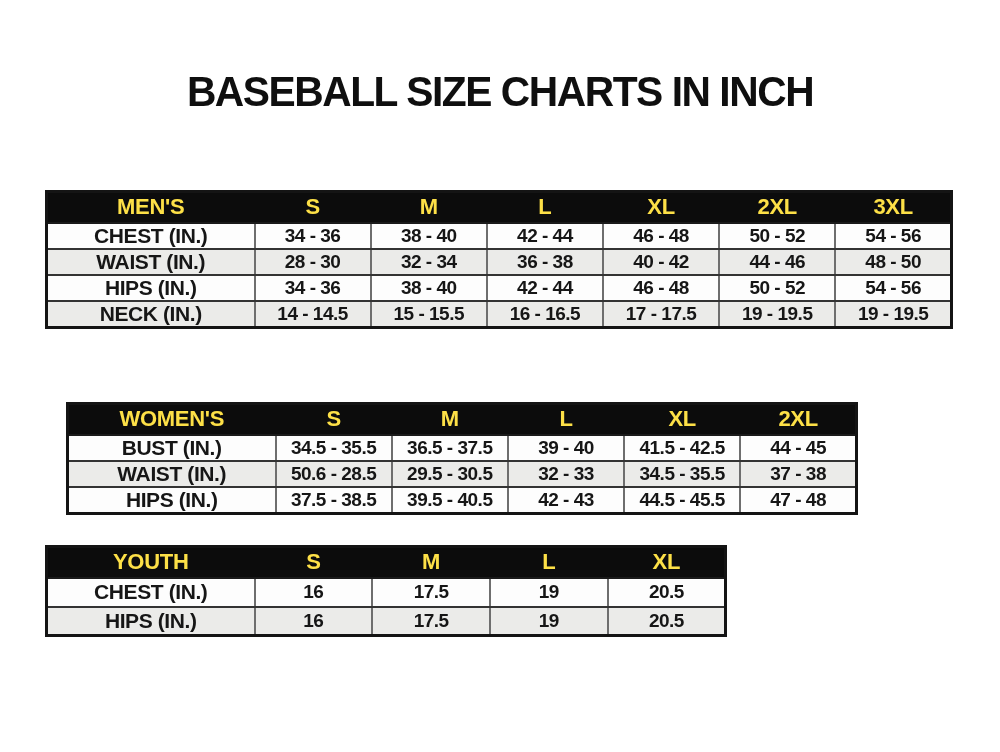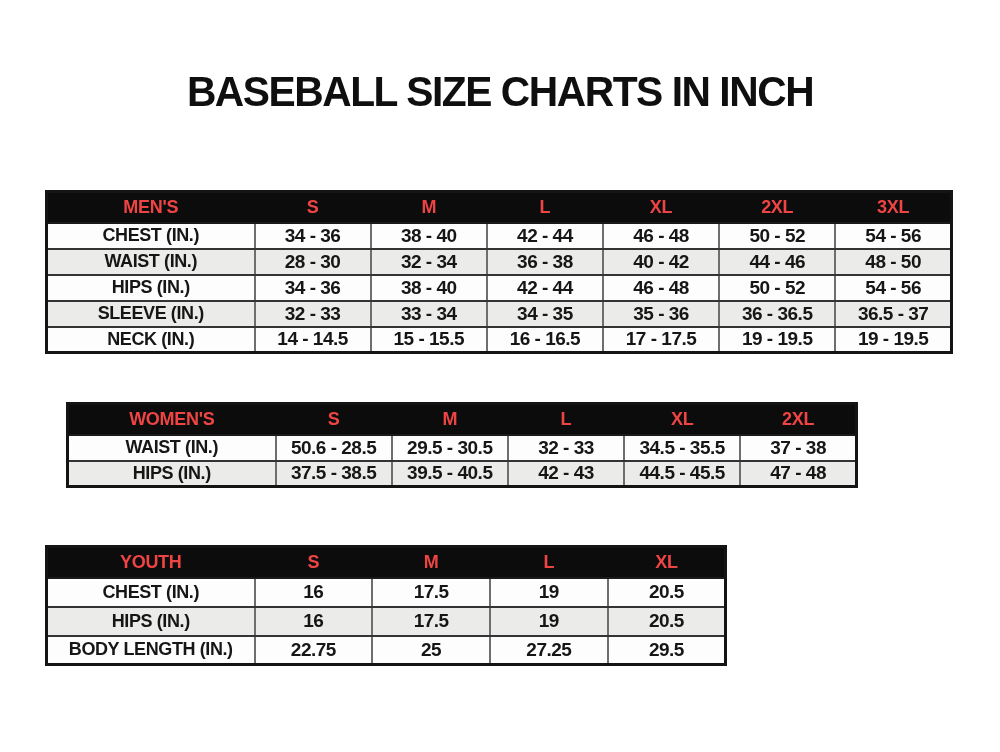--- a/index.html
+++ b/index.html
@@ -36,22 +36,22 @@
     background: #fdfdfd;
     border: 3px solid #141414;
   }
   #table-0 table.size-table { width: 908px; }
   #table-1 table.size-table { width: 792px; }
   #table-2 table.size-table { width: 682px; }
   col.label-col { width: 208px; }
 
   .size-table th {
     background: #0c0c0c;
-    color: #ef4444;
-    font-size: 18px;
+    color: #fde047;
+    font-size: 22px;
     font-weight: bold;
     letter-spacing: -0.3px;
     height: 31px;
     text-align: center;
     border: 2px solid #0c0c0c;
     border-bottom: 2px solid #1a1a1a;
   }
   .size-table td {
     font-size: 19px;
     font-weight: bold;
@@ -60,21 +60,21 @@
     text-align: center;
     height: 26px;
     white-space: nowrap;
     overflow: hidden;
     border-top: 2px solid #333333;
     border-bottom: 2px solid #333333;
     border-left: 2px solid #6e6e6e;
     border-right: 2px solid #6e6e6e;
   }
   #table-2 .size-table td { height: 29px; }
-  .size-table td.label-cell { font-size: 18px; letter-spacing: -0.4px; }
+  .size-table td.label-cell { font-size: 21px; letter-spacing: -0.4px; }
   .size-table tbody tr:nth-child(odd) td { background: #fdfdfd; }
   .size-table tbody tr:nth-child(even) td { background: #ebebe9; }
 </style>
 </head>
 <body>
 
 <div class="canvas">
   <h1 class="page-title">BASEBALL SIZE CHARTS IN INCH</h1>
 
   <div class="table-wrap" id="table-0">
@@ -121,29 +121,20 @@
           <tr>
             <td class="label-cell">HIPS (IN.)</td>
             <td class="value-cell">34 - 36</td>
             <td class="value-cell">38 - 40</td>
             <td class="value-cell">42 - 44</td>
             <td class="value-cell">46 - 48</td>
             <td class="value-cell">50 - 52</td>
             <td class="value-cell">54 - 56</td>
           </tr>
           <tr>
-            <td class="label-cell">SLEEVE (IN.)</td>
-            <td class="value-cell">32 - 33</td>
-            <td class="value-cell">33 - 34</td>
-            <td class="value-cell">34 - 35</td>
-            <td class="value-cell">35 - 36</td>
-            <td class="value-cell">36 - 36.5</td>
-            <td class="value-cell">36.5 - 37</td>
-          </tr>
-          <tr>
             <td class="label-cell">NECK (IN.)</td>
             <td class="value-cell">14 - 14.5</td>
             <td class="value-cell">15 - 15.5</td>
             <td class="value-cell">16 - 16.5</td>
             <td class="value-cell">17 - 17.5</td>
             <td class="value-cell">19 - 19.5</td>
             <td class="value-cell">19 - 19.5</td>
           </tr>
         </tbody>
       </table>
@@ -163,20 +154,28 @@
             <th>WOMEN'S</th>
             <th>S</th>
             <th>M</th>
             <th>L</th>
             <th>XL</th>
             <th>2XL</th>
           </tr>
         </thead>
         <tbody>
           <tr>
+            <td class="label-cell">BUST (IN.)</td>
+            <td class="value-cell">34.5 - 35.5</td>
+            <td class="value-cell">36.5 - 37.5</td>
+            <td class="value-cell">39 - 40</td>
+            <td class="value-cell">41.5 - 42.5</td>
+            <td class="value-cell">44 - 45</td>
+          </tr>
+          <tr>
             <td class="label-cell">WAIST (IN.)</td>
             <td class="value-cell">50.6 - 28.5</td>
             <td class="value-cell">29.5 - 30.5</td>
             <td class="value-cell">32 - 33</td>
             <td class="value-cell">34.5 - 35.5</td>
             <td class="value-cell">37 - 38</td>
           </tr>
           <tr>
             <td class="label-cell">HIPS (IN.)</td>
             <td class="value-cell">37.5 - 38.5</td>
@@ -214,23 +213,16 @@
             <td class="value-cell">19</td>
             <td class="value-cell">20.5</td>
           </tr>
           <tr>
             <td class="label-cell">HIPS (IN.)</td>
             <td class="value-cell">16</td>
             <td class="value-cell">17.5</td>
             <td class="value-cell">19</td>
             <td class="value-cell">20.5</td>
           </tr>
-          <tr>
-            <td class="label-cell">BODY LENGTH (IN.)</td>
-            <td class="value-cell">22.75</td>
-            <td class="value-cell">25</td>
-            <td class="value-cell">27.25</td>
-            <td class="value-cell">29.5</td>
-          </tr>
         </tbody>
       </table>
     </div>
 </div>
 
 </body></html>

